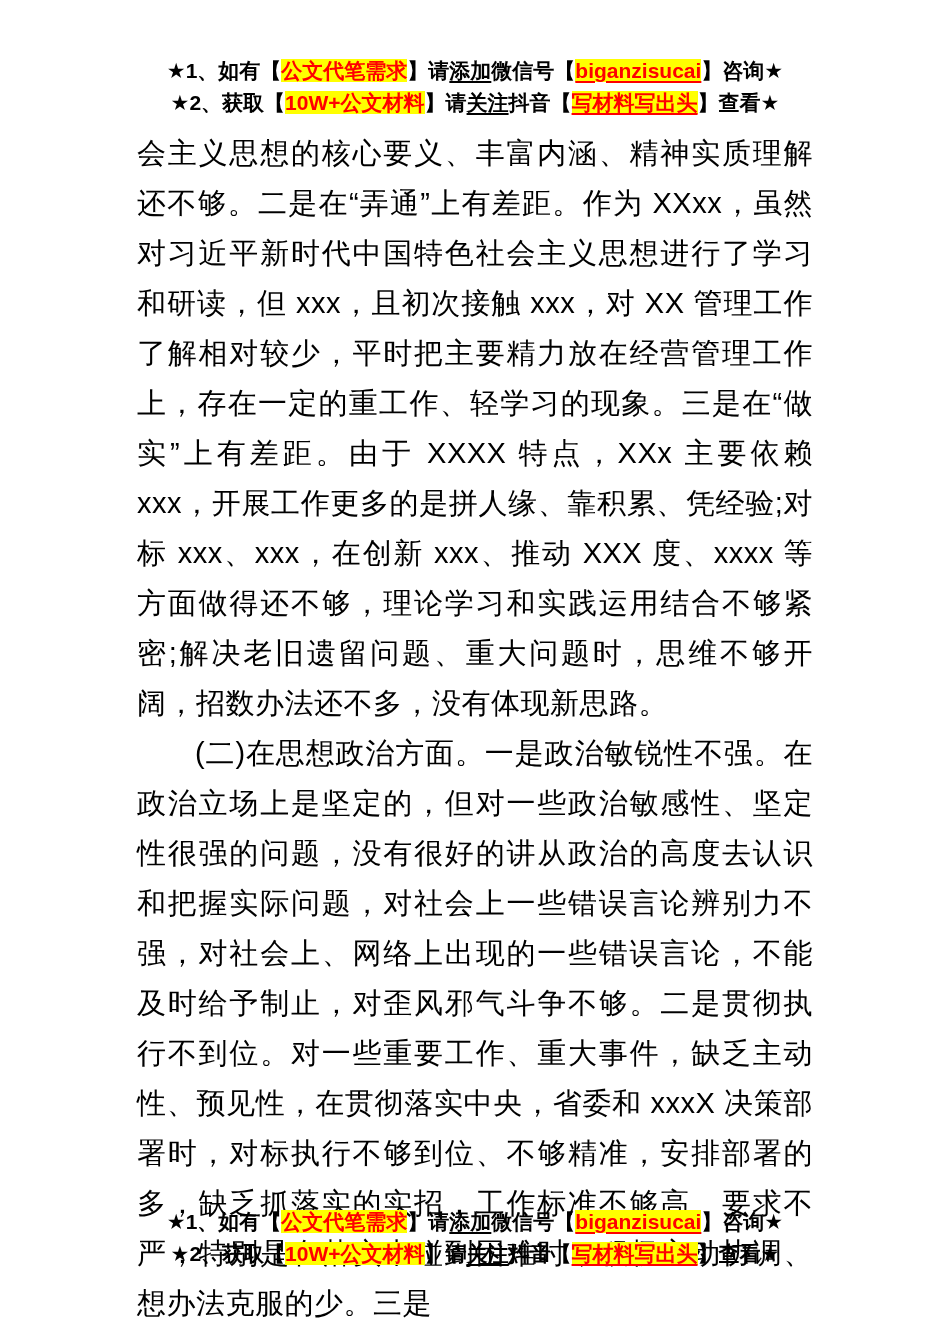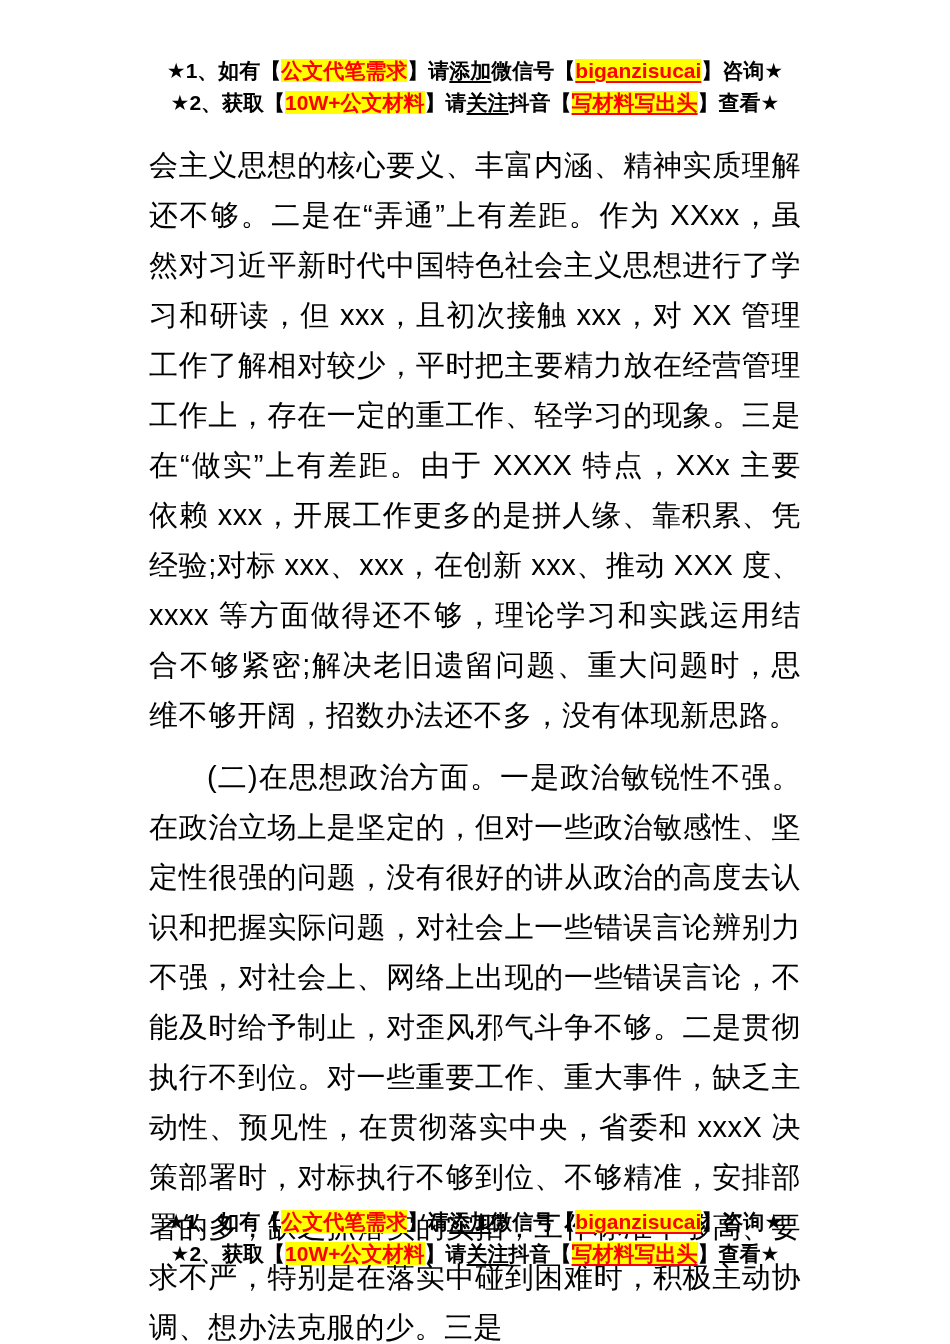--- a/index.html
+++ b/index.html
@@ -31,21 +31,21 @@
     position: absolute;
     top: 128px;
     left: 137px;
     width: 676px;
     font-size: 29px;
     line-height: 50px;
     text-align: justify;
     text-justify: inter-ideograph;
     letter-spacing: 0.5px;
   }
-  .doc-body p { margin: 12px; padding: 0; }
+  .doc-body p { margin: 0; padding: 0; }
   .doc-body p.indent { text-indent: 2em; }
   .seg-bold { font-weight: normal; }
   .seg-red { color: var(--red-color, #ff0000); }
   .seg-highlight { background-color: var(--highlight-color, #ffff00); }
   .seg-underline { text-decoration: underline; text-decoration-thickness: 2px; text-underline-offset: 3px; }
 </style>
 </head>
 <body>
 
 <div class="page">

